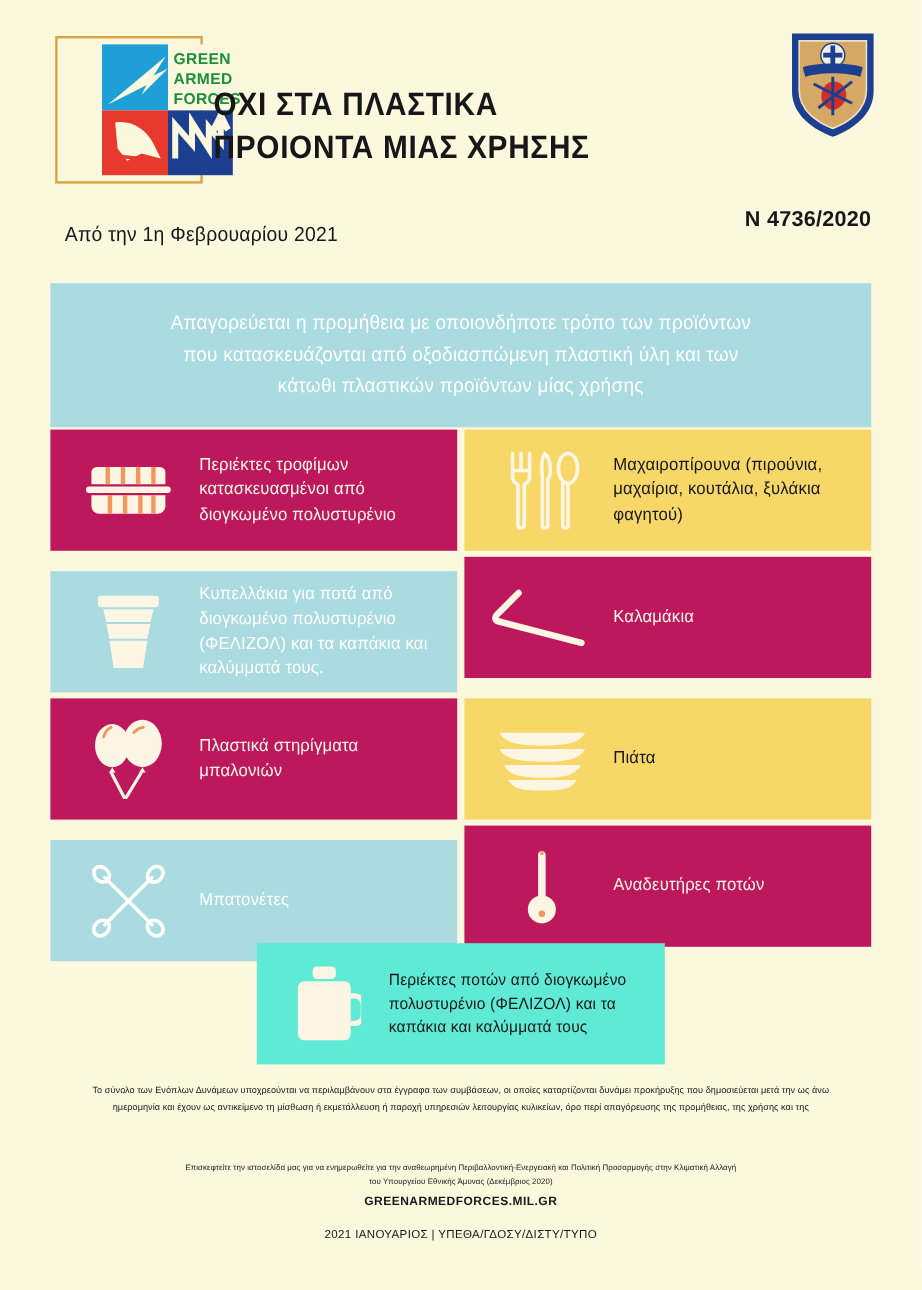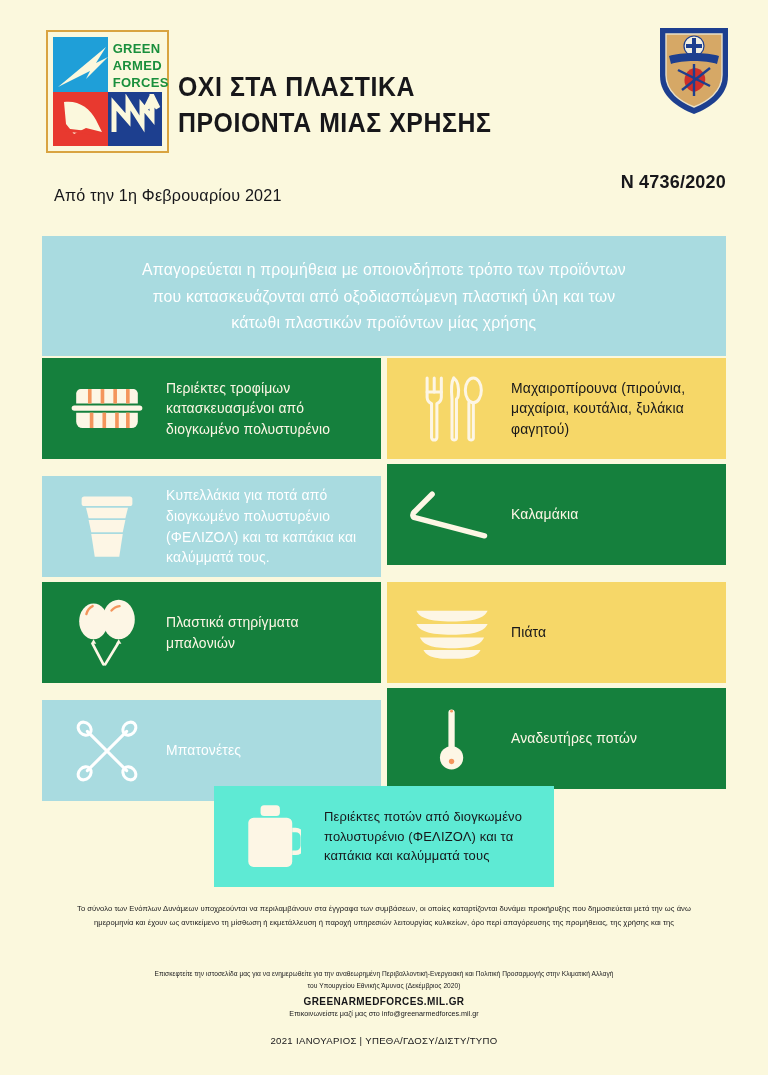--- a/index.html
+++ b/index.html
@@ -35,20 +35,21 @@
     height: 123px;
     background: #fbf8dd;
     border: 2px solid #d9a441;
     box-sizing: border-box;
     padding: 5px;
   }
   .logo-grid {
     position: relative;
     width: 100%;
     height: 100%;
+    margin-left: 32px;
   }
   .logo-q {
     position: absolute;
     width: 50%;
     height: 50%;
     box-sizing: border-box;
   }
   .q-tl { left: 0; top: 0; background: #1f9fd8; }
   .q-tr { left: 50%; top: 0; background: #fbf8dd; }
   .q-bl { left: 0; top: 50%; background: #e8392f; }
@@ -187,21 +188,21 @@
   }
   .card-label {
     font-family: "Liberation Sans Narrow", "Liberation Sans", sans-serif;
     font-size: 14.5px;
     line-height: 1.42;
     letter-spacing: 0.15px;
     padding-right: 6px;
     transform: scaleX(0.96);
     transform-origin: left center;
   }
-  .theme-orange { background: #15803d; }
+  .theme-orange { background: #be185d; }
   .theme-orange .card-label { color: #fdf6e5; }
   .theme-yellow { background: #f6d768; }
   .theme-yellow .card-label { color: #17171a; }
   .theme-teal { background: #a9dbe0; margin-top: 12px; }
   .theme-teal .card-label { color: #ffffff; }
 
   .card-wide {
     position: absolute;
     left: 214px;
     top: 786px;
@@ -468,17 +469,16 @@
 
   <div class="footer">
     <div class="legal">Το σύνολο των Ενόπλων Δυνάμεων υποχρεούνται να περιλαμβάνουν στα έγγραφα των συμβάσεων, οι οποίες καταρτίζονται δυνάμει προκήρυξης που δημοσιεύεται μετά την ως άνω</div>
     <div class="legal">ημερομηνία και έχουν ως αντικείμενο τη μίσθωση ή εκμετάλλευση ή παροχή υπηρεσιών λειτουργίας κυλικείων, όρο περί απαγόρευσης της προμήθειας, της χρήσης και της</div>
   </div>
 
   <div class="credits">
     <div class="credits-line">Επισκεφτείτε την ιστοσελίδα μας για να ενημερωθείτε για την αναθεωρημένη Περιβαλλοντική-Ενεργειακή και Πολιτική Προσαρμογής στην Κλιματική Αλλαγή</div>
     <div class="credits-line">του Υπουργείου Εθνικής Άμυνας (Δεκέμβριος 2020)</div>
     <div class="site-url">GREENARMEDFORCES.MIL.GR</div>
-    <div class="contact-line">Επικοινωνείστε μαζί μας στο info@greenarmedforces.mil.gr</div>
     <div class="stamp-line">2021 ΙΑΝΟΥΑΡΙΟΣ  |  ΥΠΕΘΑ/ΓΔΟΣΥ/ΔΙΣΤΥ/ΤΥΠΟ</div>
   </div>
 
 </div>
 
 </body></html>

